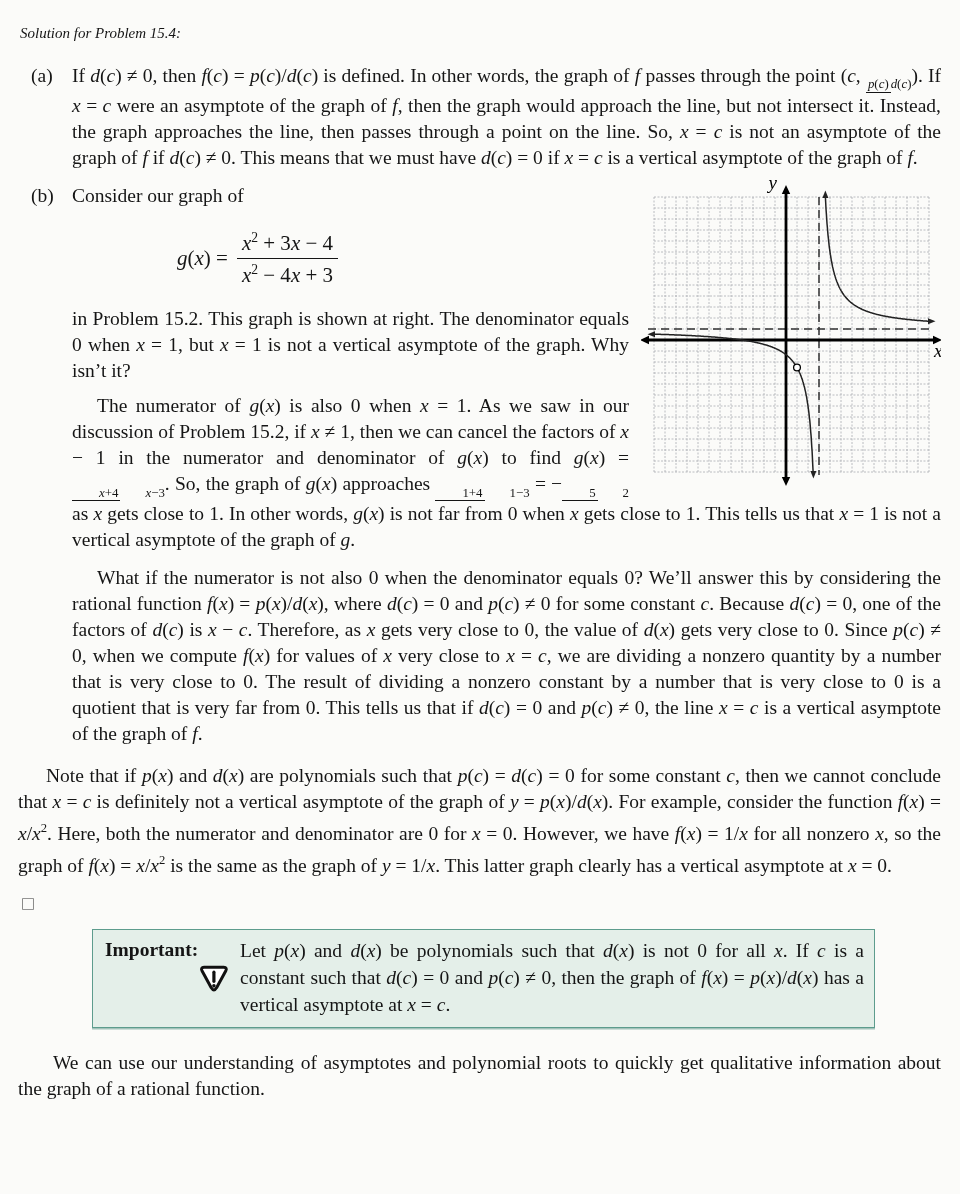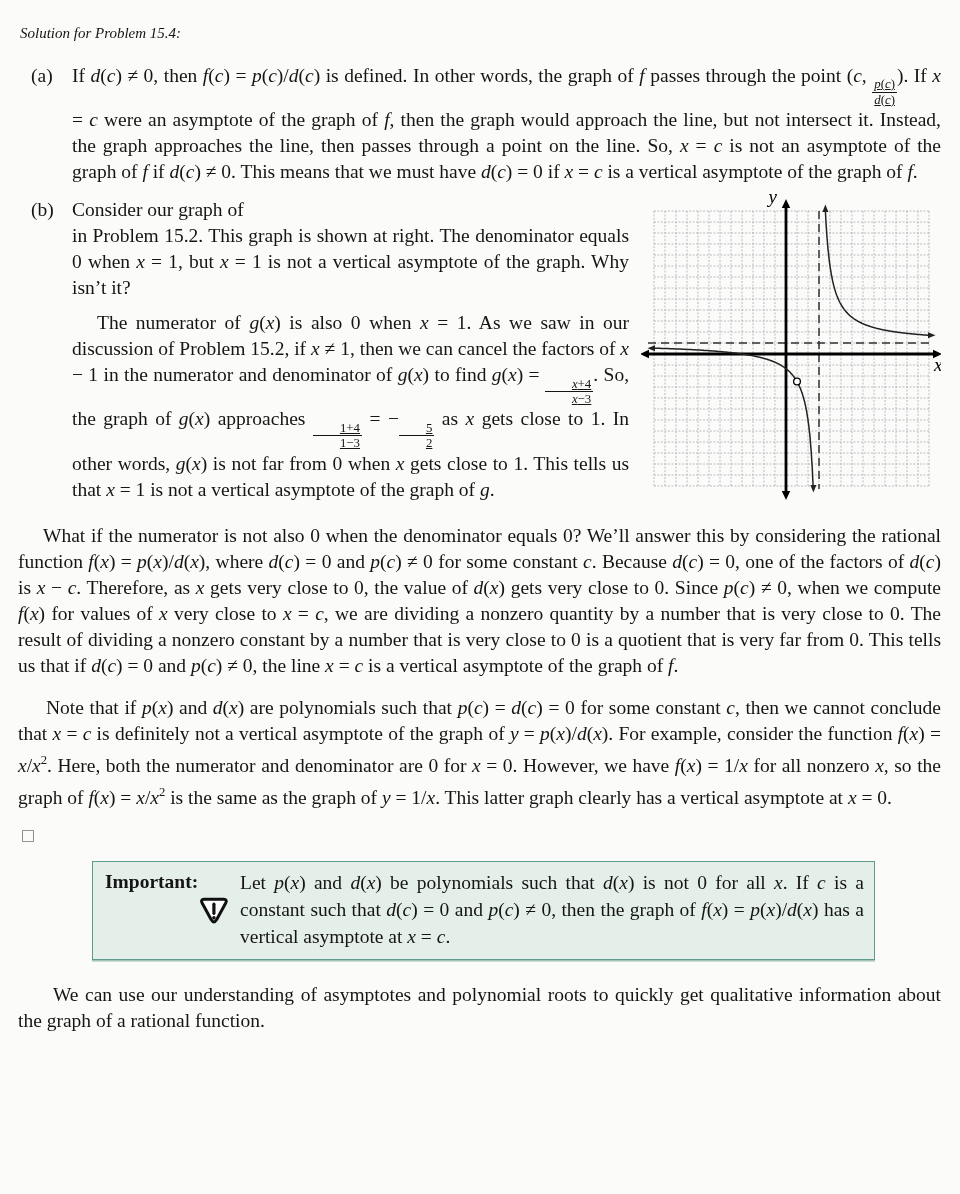--- a/index.html
+++ b/index.html
@@ -12,32 +12,32 @@
     background:#fbfbf9;color:#151515;
     font-family:"Liberation Serif",serif;
     font-size:19.5px;line-height:26px;
   }
   .page{box-sizing:border-box;height:100%;padding:12px 19px 0 18px;}
   .title{font-style:italic;font-size:15px;margin:8px 0 17px 2px;}
   .just{text-align:justify;}
   .sol-item{display:flex;margin-bottom:12px;}
   .sol-label{flex:none;width:54px;padding-left:13px;box-sizing:border-box;}
   .sol-body{flex:1;min-width:0;}
-  .pi{margin-top:10px;flex-direction:column;}
+  .pi{margin-top:10px;}
   .ind{text-indent:25px;margin-top:9px;}
   .ind2{text-indent:25px;}
   .graph-fig{float:right;width:300px;height:314px;margin:-6px 0 6px 12px;}
   #graph-svg{width:100%;height:100%;display:block;}
   .eq{display:flex;align-items:center;justify-content:center;gap:9px;
       width:255px;margin:20px 0 18px 58px;font-size:21px;line-height:1.25;}
   .bf{display:inline-flex;flex-direction:column;text-align:center;}
   .bf .n{border-bottom:1.4px solid #151515;padding:0 5px 2px;}
   .bf .dd{padding-top:2px;}
-  .fr{display:inline-flex;flex-direction:column;vertical-align:-0.5em;
-      text-align:center;font-size:0.66em;line-height:1.12;text-decoration:underline;}
+  .fr{display:inline-flex;flex-direction:row;vertical-align:-0.5em;
+      text-align:center;font-size:0.66em;line-height:1.12;}
   .fr .n{border-bottom:1px solid #151515;padding:0 2px;}
   sup{font-size:0.65em;}
   .page-par{text-align:justify;text-indent:28px;margin-top:16px;}
   .p5{text-indent:35px;margin-top:24px;}
   .p6{text-indent:35px;margin-top:22px;}
   .qed{font-family:"DejaVu Sans",sans-serif;font-size:15px;line-height:1;
        color:#777;margin:18px 0 0 3px;}
   .imp{display:flex;gap:10px;box-sizing:border-box;width:783px;margin:18px 0 0 74px;
        background:var(--boxbg);border:1.6px solid var(--boxbd);
        padding:7px 10px 9px 9px;box-shadow:0 1.5px 0 rgba(90,150,135,.55);}
@@ -80,20 +80,27 @@
             <polygon points="6.5,157.13333333333333 14,154.13333333333333 14,160.13333333333333" fill="#222222"></polygon>
             <polygon points="172.38999999999928,301.5 169.38999999999928,294 175.38999999999928,294" fill="#222222"></polygon>
             <polygon points="184.38000000000085,13.5 181.38000000000085,21 187.38000000000085,21" fill="#222222"></polygon>
             <polygon points="294.5,144.3 287,141.3 287,147.3" fill="#222222"></polygon>
             <circle cx="156" cy="190.5" r="3.4" fill="#fff" stroke="#000" stroke-width="1.3"></circle>
             <text x="136" y="12" text-anchor="end" font-style="italic" font-size="19" font-family="Liberation Serif, serif">y</text>
             <text x="293" y="180" font-style="italic" font-size="19" font-family="Liberation Serif, serif">x</text>
           </svg>
       </div>
       <div>Consider our graph of</div>
+      <div class="eq">
+        <span><i>g</i>(<i>x</i>) =</span>
+        <span class="bf">
+            <span class="n"><i>x</i><sup>2</sup> + 3<i>x</i> − 4</span>
+            <span class="dd"><i>x</i><sup>2</sup> − 4<i>x</i> + 3</span>
+          </span>
+      </div>
       <div class="just">in Problem 15.2.  This graph is shown at right.  The denominator equals 0 when <i>x</i> = 1, but <i>x</i> = 1 is not a vertical asymptote of the graph.  Why isn’t it?</div>
       <div class="just ind">The numerator of <i>g</i>(<i>x</i>) is also 0 when <i>x</i> = 1.  As we saw in our discussion of Problem 15.2, if <i>x</i> ≠ 1, then we can cancel the factors of <i>x</i> − 1 in the numerator and denominator of <i>g</i>(<i>x</i>) to find <i>g</i>(<i>x</i>) = <span class="fr">
             <span class="n"><i>x</i>+4</span>
             <span class="d"><i>x</i>−3</span>
           </span>.  So, the graph of <i>g</i>(<i>x</i>) approaches <span class="fr">
             <span class="n">1+4</span>
             <span class="d">1−3</span>
           </span> = −<span class="fr">
             <span class="n">5</span>
             <span class="d">2</span>

